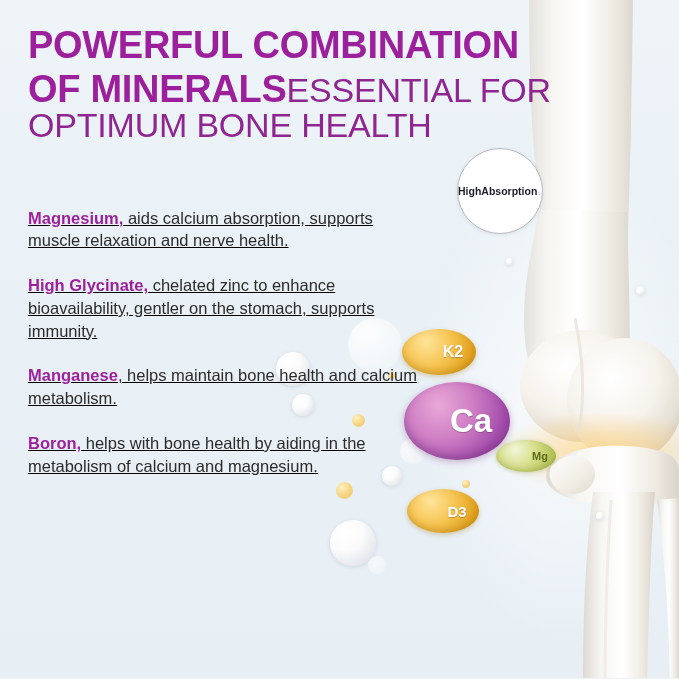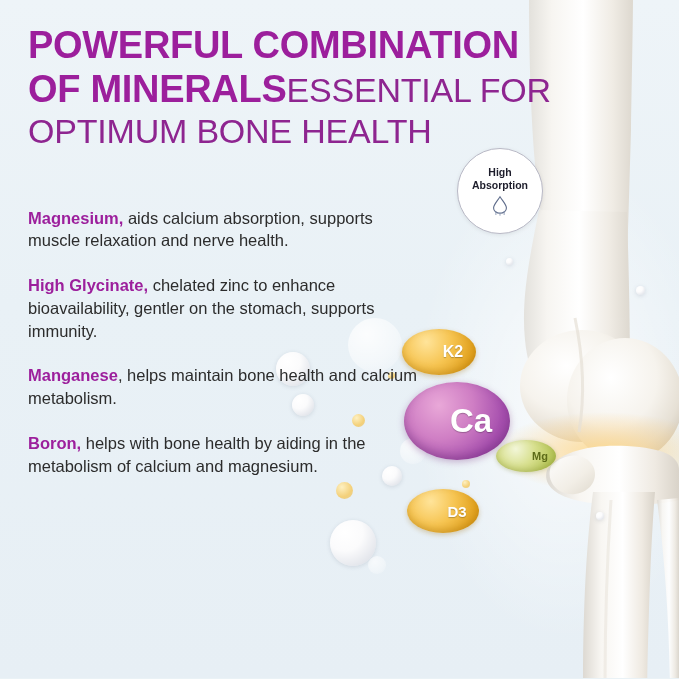--- a/index.html
+++ b/index.html
@@ -49,28 +49,29 @@
     color: #9c1f9c;
     letter-spacing: -0.3px;
   }
   .hl-light {
     font-size: 34px;
     font-weight: normal;
     color: #8e2590;
     letter-spacing: -0.2px;
   }
   .headline .line1 { margin-bottom: 6px; }
-  .headline .line2 { margin-bottom: 6px; }
+  .headline .line2 { }
 
   
   .facts {
     position: absolute;
     left: 28px;
     top: 190px;
     width: 400px;
+    text-decoration: underline;
   }
   .fact {
     margin-bottom: 22px;
     font-size: 16.5px;
     line-height: 1.38;
     color: #2d2d2d;
   }
   .fact .term {
     color: #9c1f9c;
     font-weight: bold;
@@ -82,21 +83,21 @@
     position: absolute;
     left: 457px;
     top: 148px;
     width: 84px;
     height: 84px;
     border-radius: 50%;
     background: #ffffff;
     border: 1.5px solid #b9b9c6;
     box-shadow: 0 1px 4px rgba(0,0,0,0.08);
     display: flex;
-    flex-direction: column;
+    flex-direction: row;
     align-items: center;
     justify-content: center;
   }
   .badge-line {
     font-size: 10.5px;
     font-weight: bold;
     color: #1d1d2b;
     line-height: 1.15;
     text-align: center;
   }

